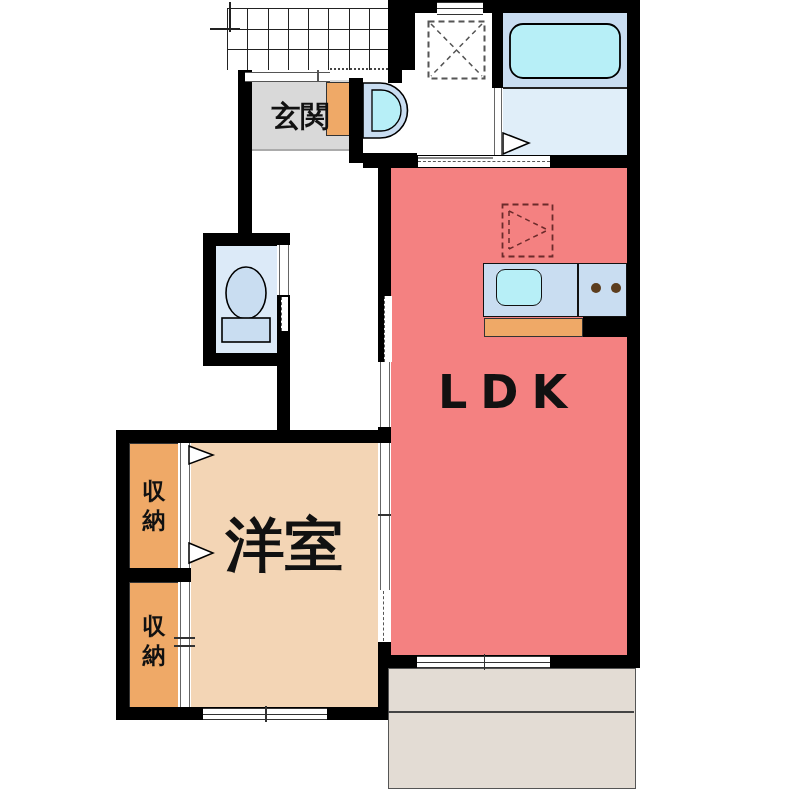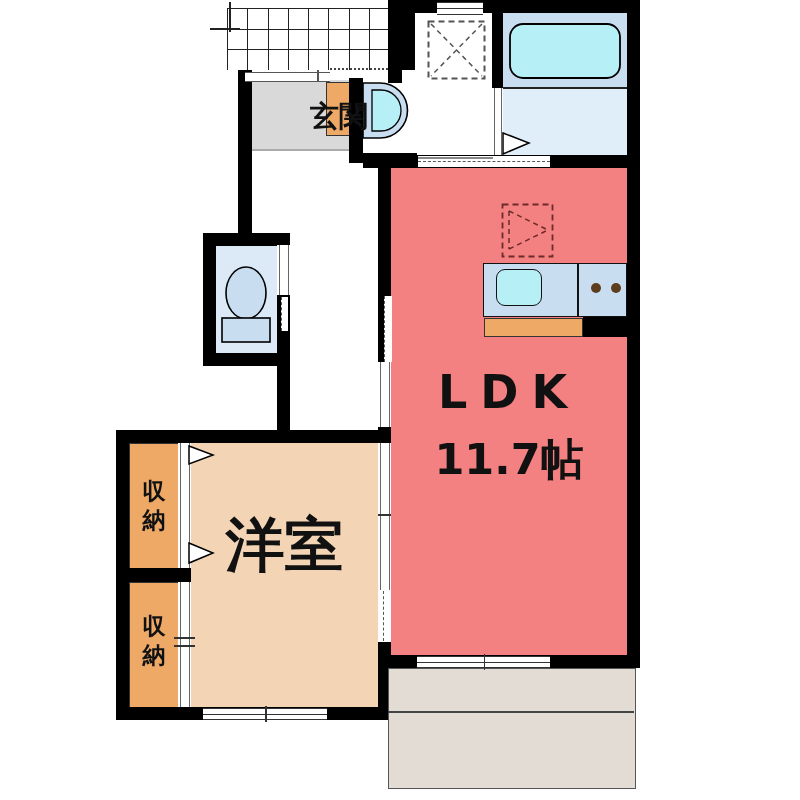--- a/index.html
+++ b/index.html
@@ -150,20 +150,19 @@
       <rect x="502.5" y="204.5" width="50" height="52" fill="none" stroke="#6B2B2B" stroke-width="1.8" stroke-dasharray="6,4"></rect>
       <line x1="509" y1="211" x2="509" y2="249" stroke="#6B2B2B" stroke-width="1.5" stroke-dasharray="5,4"></line>
       <line x1="509" y1="211" x2="548" y2="230" stroke="#6B2B2B" stroke-width="1.5" stroke-dasharray="5,4"></line>
       <line x1="509" y1="249" x2="548" y2="230" stroke="#6B2B2B" stroke-width="1.5" stroke-dasharray="5,4"></line>
     </g>
 
     <polygon points="189,446 213,455 189,464" fill="#fff" stroke="#000" stroke-width="1.5"></polygon>
     <polygon points="189,543 213,553 189,563" fill="#fff" stroke="#000" stroke-width="1.5"></polygon>
   </svg>
 
-  <div class="lbl" style="left:252px;top:101px;width:118px;font-size:29px;margin-left:28px;">玄関</div>
+  <div class="lbl" style="left:252px;top:101px;width:97px;font-size:29px;">玄関</div>
   <div class="lbl" style="left:391px;top:368px;width:236px;font-size:46px;letter-spacing:13px;box-sizing:border-box;">LDK</div>
-  <div class="lbl" style="left:391px;top:437px;width:236px;font-size:43px;">11.7帖</div>
   <div class="lbl" style="left:191px;top:514px;width:187px;font-size:59px;">洋室</div>
   <div class="lbl" style="left:140px;top:477px;width:28px;font-size:23px;line-height:1.25;word-break:break-all;">収納</div>
   <div class="lbl" style="left:140px;top:612px;width:28px;font-size:23px;line-height:1.25;word-break:break-all;">収納</div>
 
 </div>
 
 </body></html>

